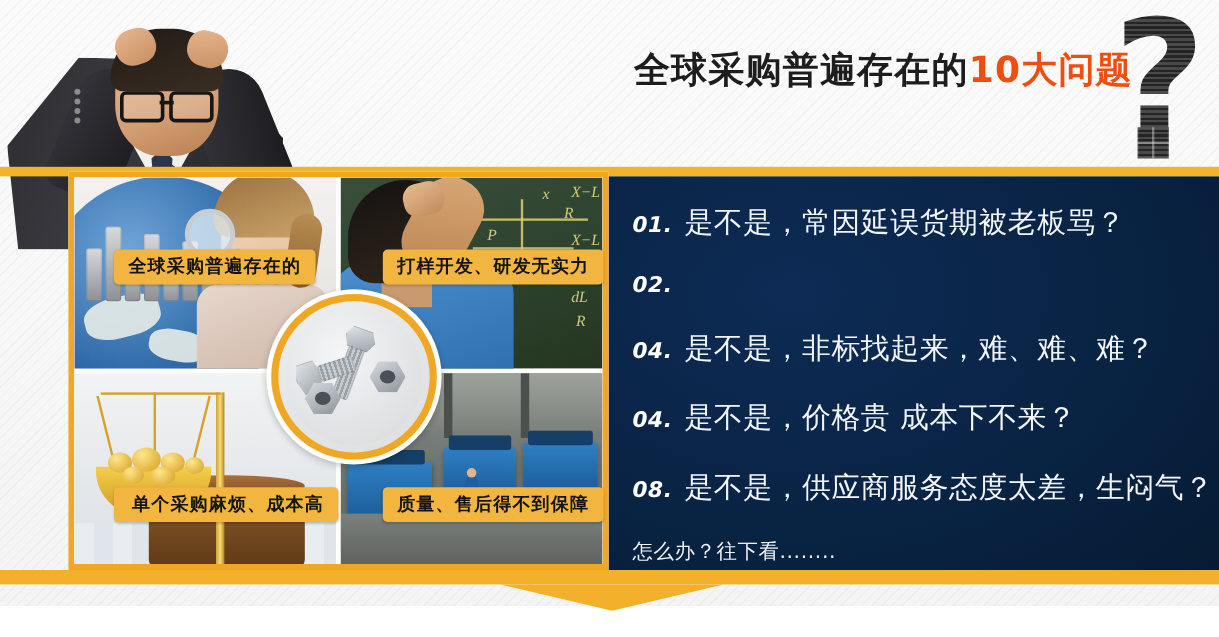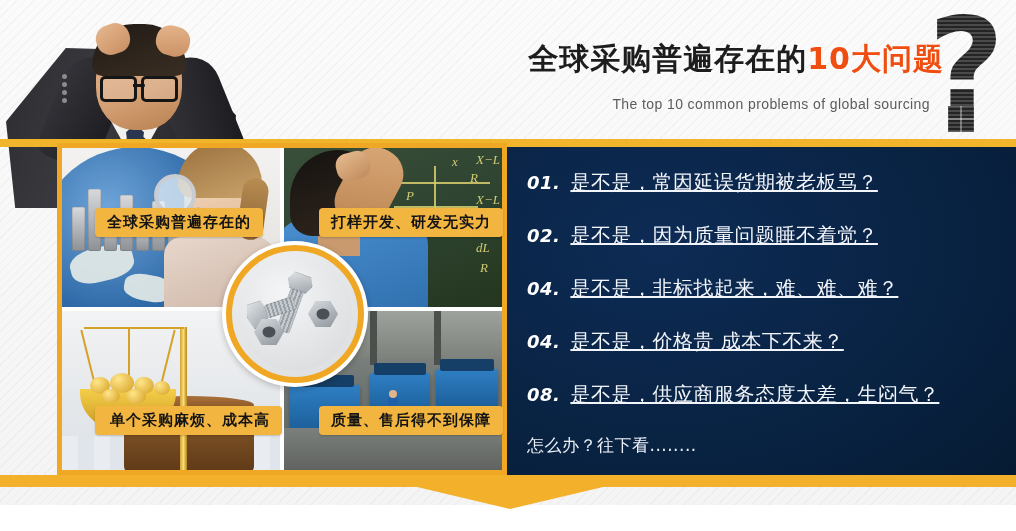--- a/index.html
+++ b/index.html
@@ -133,21 +133,21 @@
   .qitem{
     display:flex;align-items:baseline;margin-bottom:26px;white-space:nowrap;text-align:right;
   }
   .qnum{
     font-family:"DejaVu Sans","Liberation Sans",sans-serif;
     font-style:italic;font-weight:bold;font-size:18px;color:#ffffff;
     margin-right:10px;letter-spacing:0.5px;
   }
   .qtext{
     font-family:"DejaVu Sans","Liberation Sans",sans-serif;
-    font-size:20px;color:#f2f5fa;letter-spacing:0.5px;text-decoration:underline;
+    font-size:24px;color:#f2f5fa;letter-spacing:0.5px;
   }
   .qfooter{
     font-family:"DejaVu Sans","Liberation Sans",sans-serif;
     font-size:17px;color:#eef2f8;letter-spacing:0.5px;margin-top:19px;
   }
 
   
   .collage-frame{
     position:absolute;left:57px;top:-4px;width:450px;height:332px;
     border:5px solid #f0a824;background:#ffffff;box-sizing:border-box;
@@ -359,42 +359,40 @@
       <div class="cuffbtn"></div>
       <div class="cuffbtn b2"></div>
       <div class="cuffbtn b3"></div>
       <div class="cuffbtn b4"></div>
       <div class="person-fade"></div>
     </div>
 
     <div class="title-wrap">
       <div class="title-main"><span>全球采购普遍存在的</span><span class="accent">10大问题</span></div>
     </div>
-    <div class="subtitle">The top 10 common problems of global sourcing</div>
 
     <div class="qmark">
       <div class="q-glyph">?</div>
       <div class="q-dot"></div>
     </div>
   </div>
 
   <div class="gold-rule"></div>
 
   <div class="body-area">
 
     <div class="navy-panel">
       <div class="qlist">
 
         <div class="qitem">
           <span class="qnum">01.</span>
           <span class="qtext">是不是，常因延误货期被老板骂？</span>
         </div>
         <div class="qitem">
           <span class="qnum">02.</span>
-          <span class="qtext">是不是，因为质量问题睡不着觉？</span>
         </div>
         <div class="qitem">
           <span class="qnum">04.</span>
           <span class="qtext">是不是，非标找起来，难、难、难？</span>
         </div>
         <div class="qitem">
           <span class="qnum">04.</span>
           <span class="qtext">是不是，价格贵 成本下不来？</span>
         </div>
         <div class="qitem">

